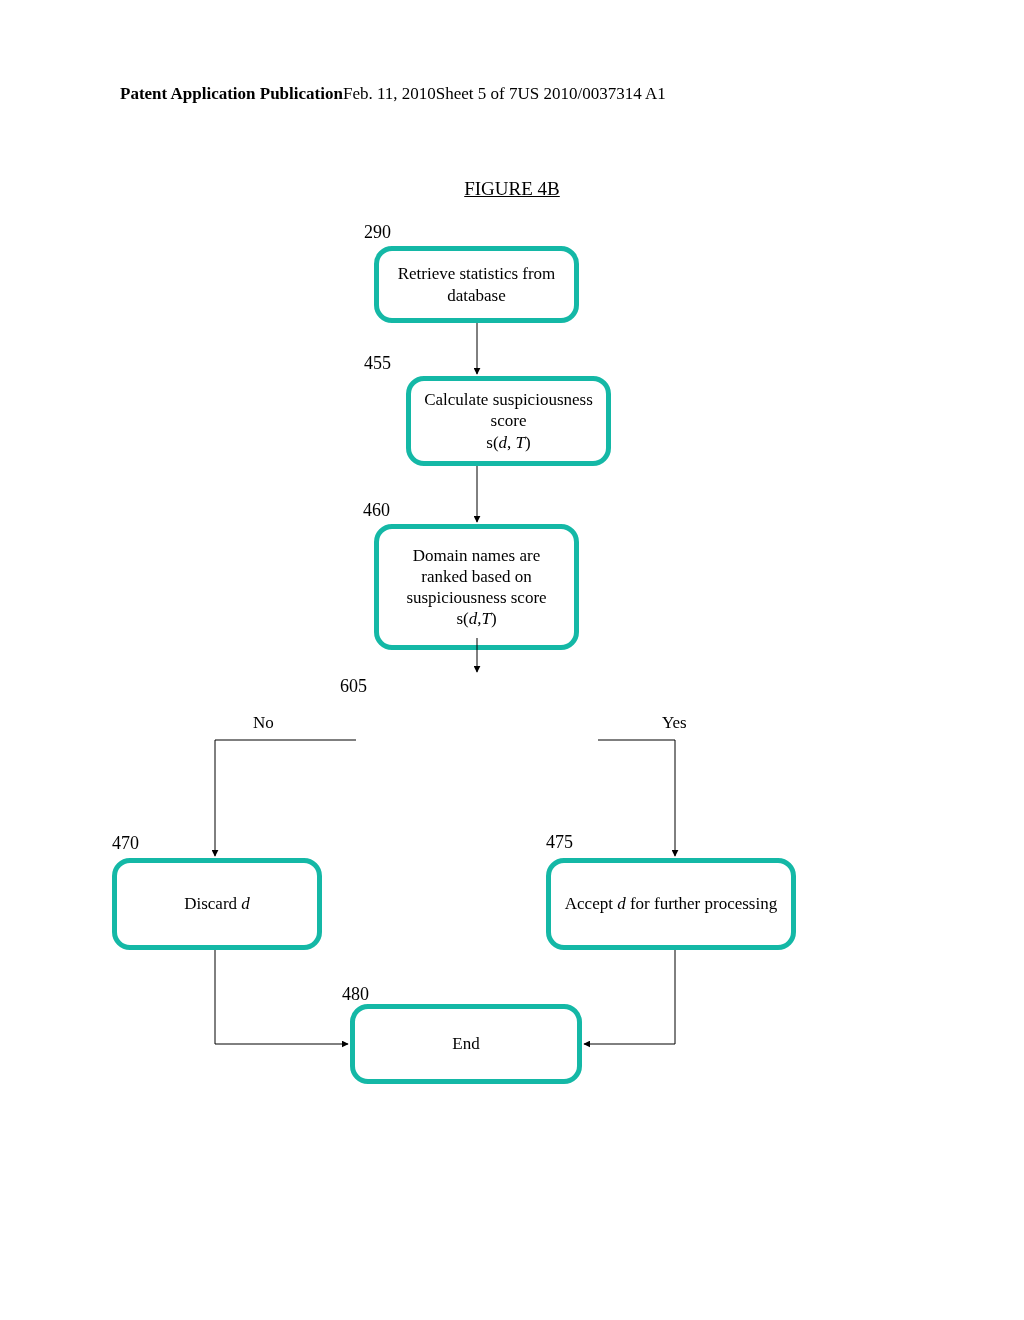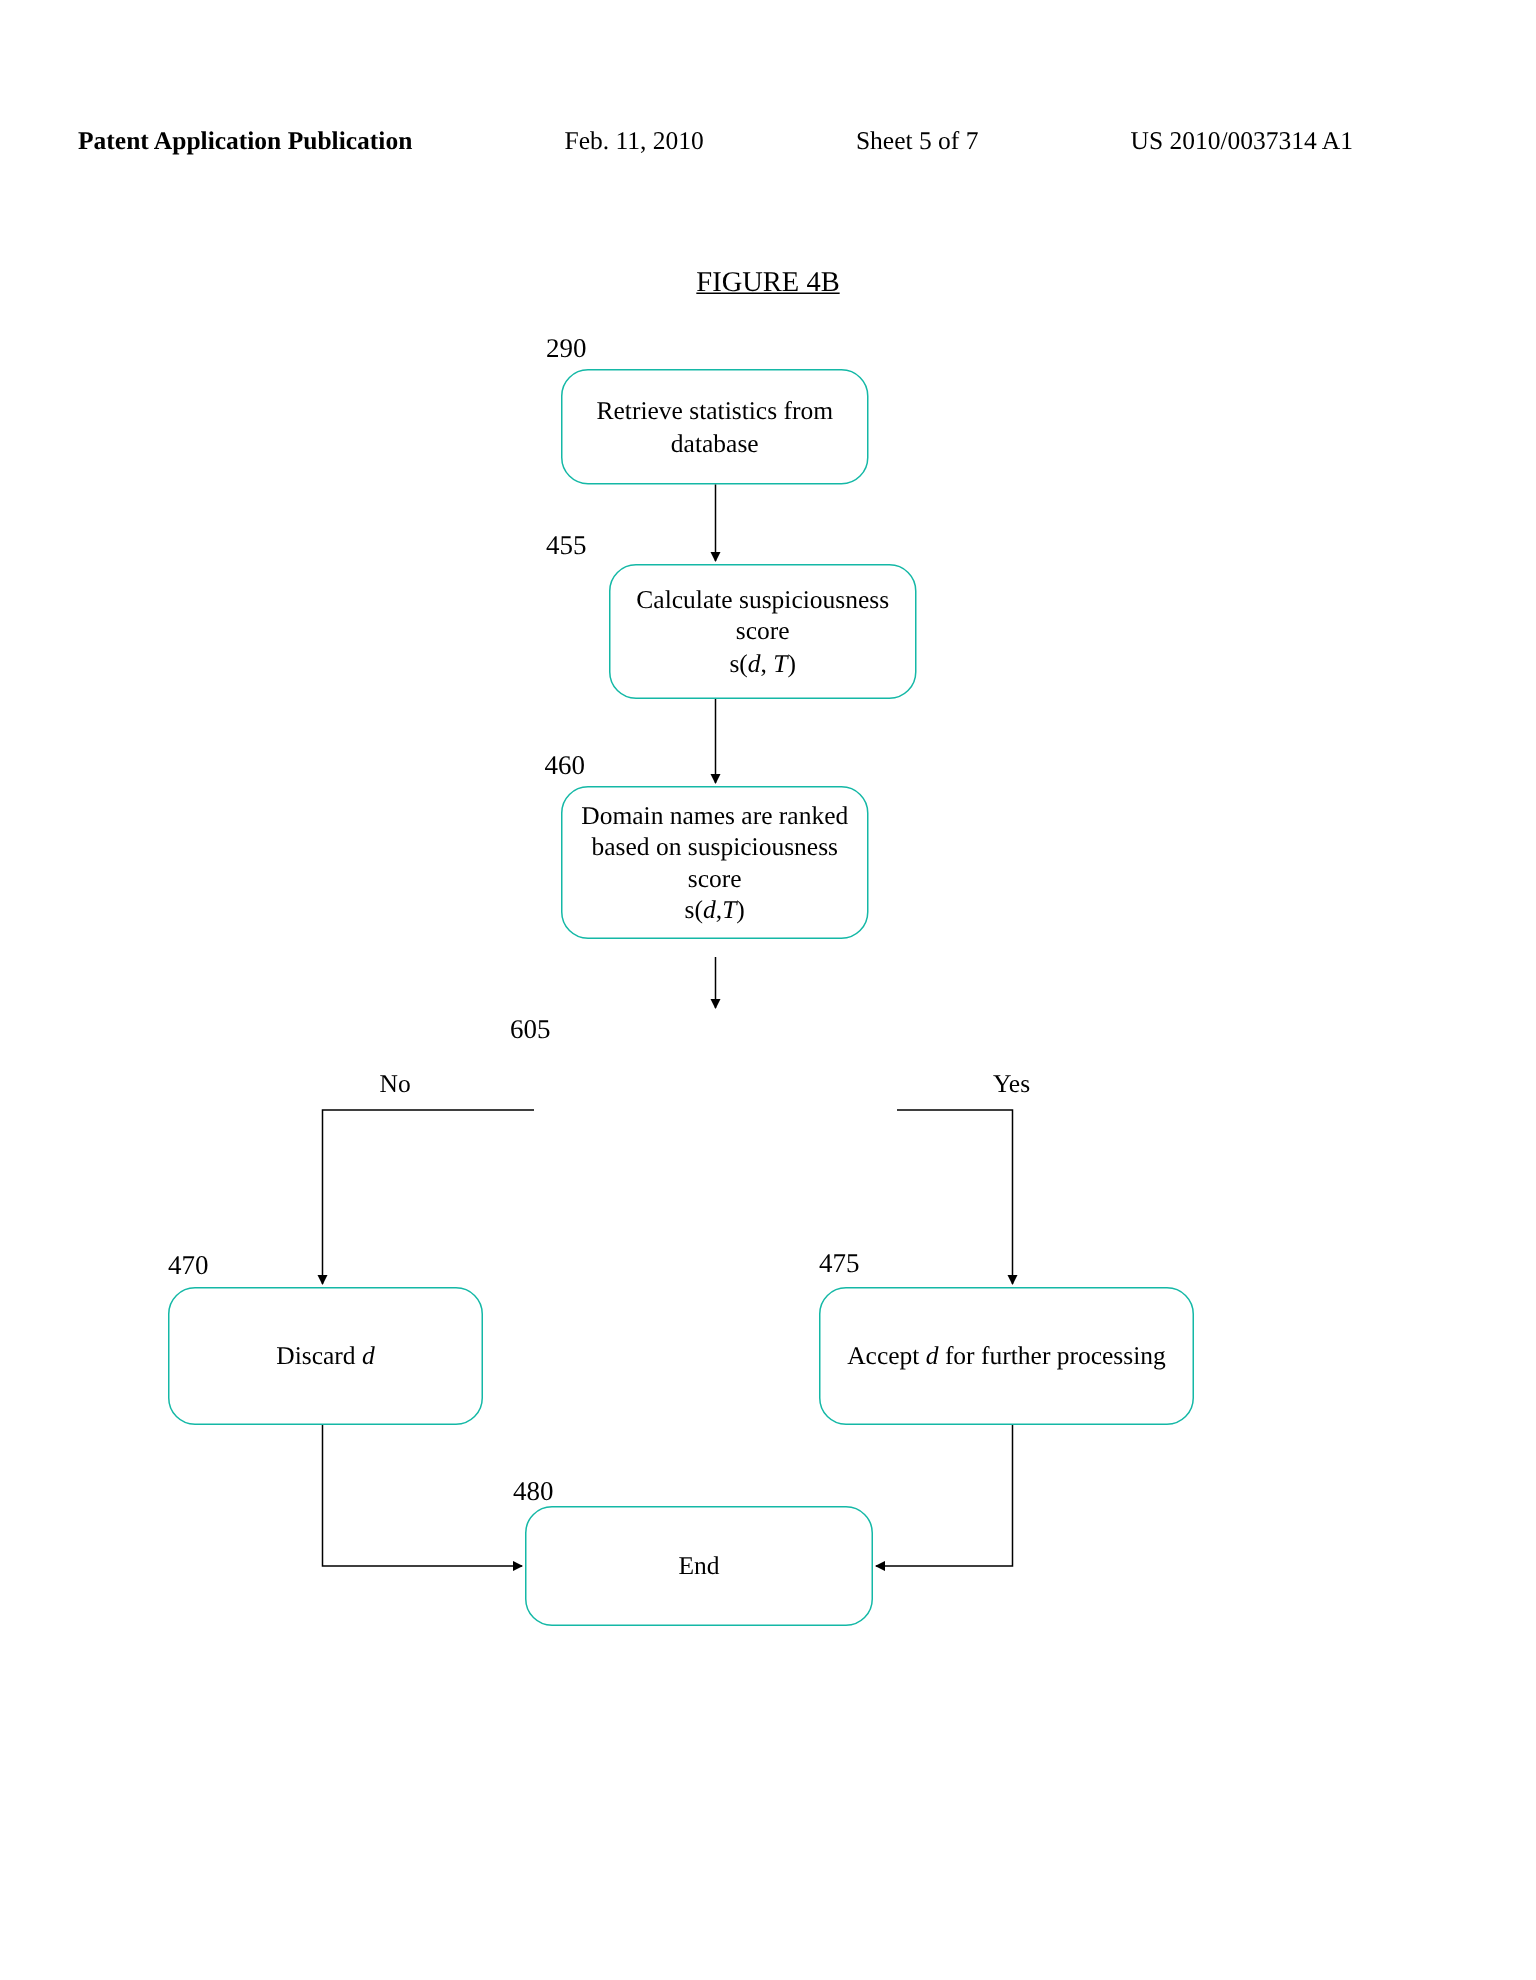--- a/index.html
+++ b/index.html
@@ -14,37 +14,36 @@
     height: 1320px;
     position: relative;
     background: #fff;
   }
   .header {
     position: absolute;
     top: 84px;
     left: 0;
     width: 1024px;
     display: flex;
-    justify-content: space-between;
-    padding: 0 122px 0 52px;
+    padding: 0 122px 0 120px;
     box-sizing: border-box;
     font-size: 17px;
   }
   .header-left { font-weight: bold; }
   .figure-title {
     position: absolute;
     top: 178px;
     width: 1024px;
     text-align: center;
     font-size: 19px;
     text-decoration: underline;
   }
   .node {
     position: absolute;
-    border: 1px solid #14b8a6;
+    border: 5px solid #14b8a6;
     border-radius: 18px;
     box-sizing: border-box;
     display: flex;
     align-items: center;
     justify-content: center;
     text-align: center;
     font-size: 17px;
     line-height: 1.25;
     padding: 8px 10px;
     background: #fff;
@@ -115,21 +114,21 @@
     <span>Retrieve statistics from database</span>
   </div>
 
   <div class="node" style="left:374px; top:376px; width:205px; height:90px;margin-left:32px;">
     <span>
       <span>Calculate suspiciousness score</span><br>
       <span style="font-style:normal;">s(<span class="italic">d</span>, <span class="italic">T</span>)</span>
     </span>
   </div>
 
-  <div class="node" style="left:374px; top:524px; width:205px; height:102px;">
+  <div class="node" style="left:374px; top:524px; width:205px; height:126px;">
     <span>
       <span>Domain names are ranked based on suspiciousness score</span><br>
       <span>s(<span class="italic">d</span>,<span class="italic">T</span>)</span>
     </span>
   </div>
 
 
   <div class="edge-label" style="left:253px; top:713px;">No</div>
   <div class="edge-label" style="left:662px; top:713px;">Yes</div>
 

